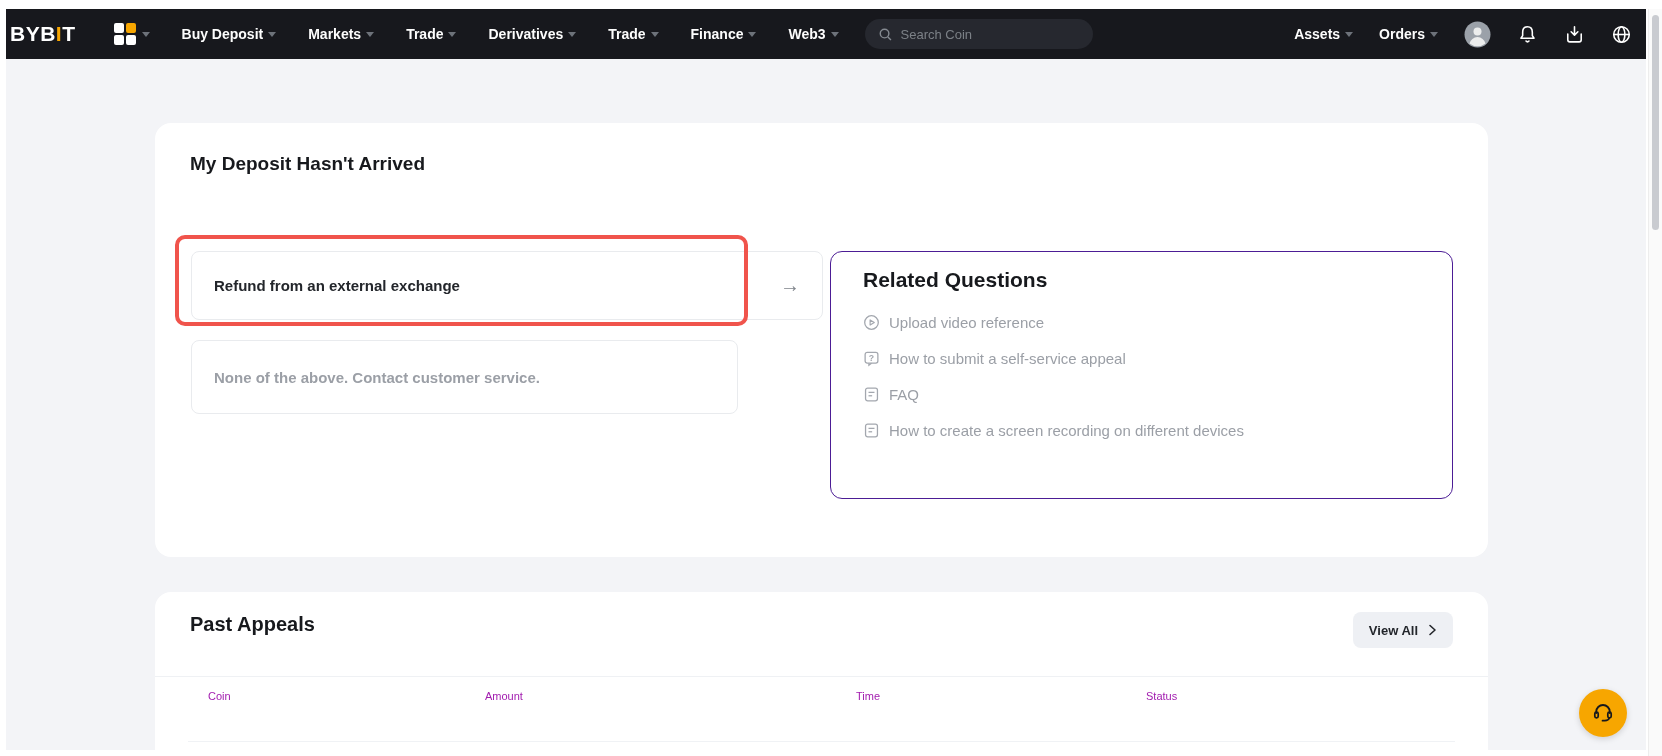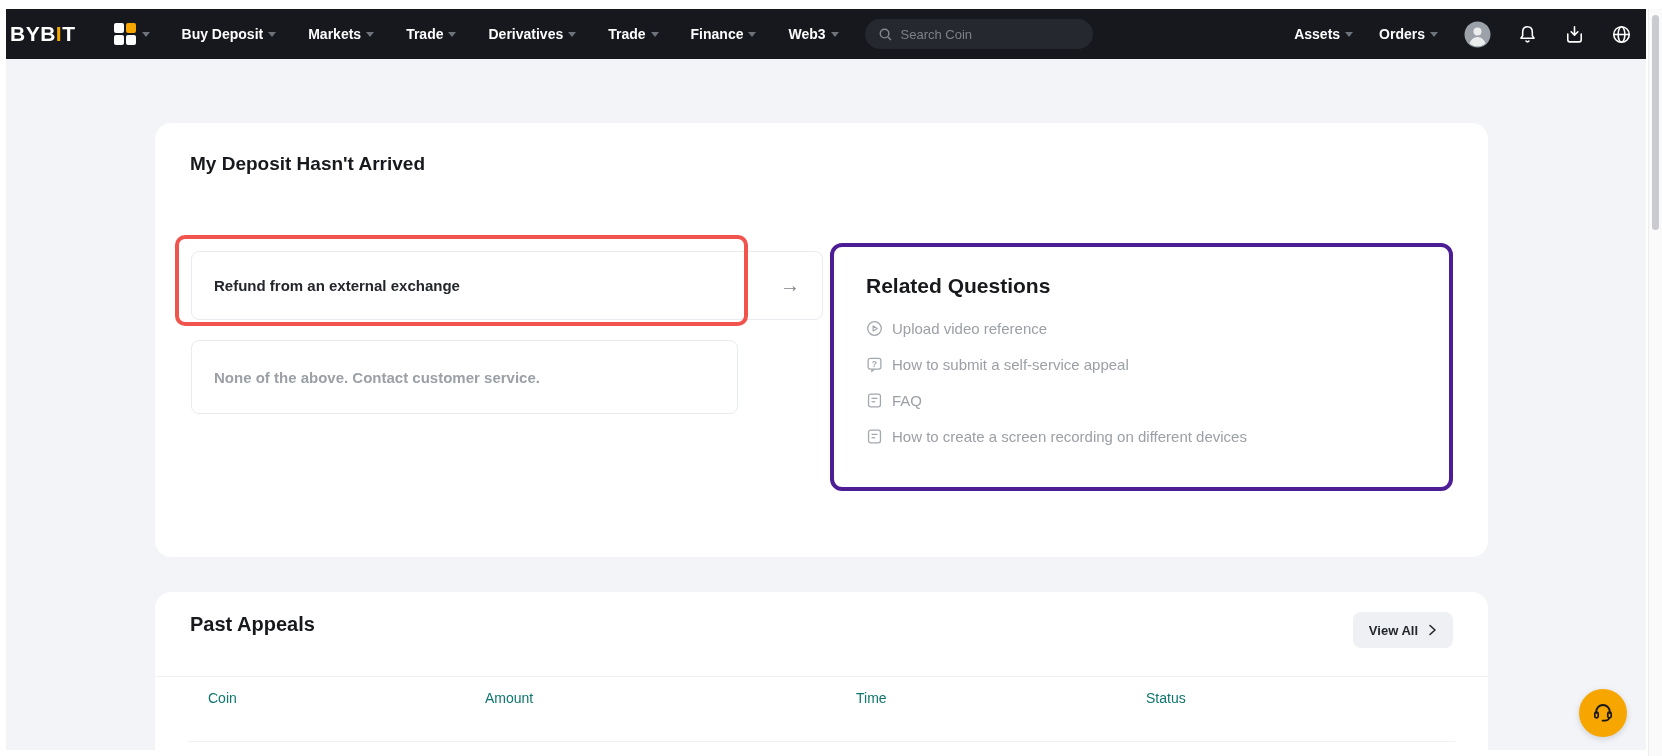--- a/index.html
+++ b/index.html
@@ -41,33 +41,33 @@
 
   .hl-box { position:absolute; left:20px; top:112px; width:573px; height:91px;
     border:4px solid #f0544c; border-radius:10px; pointer-events:none; }
   .option { position:absolute; left:36px; background:#fff; border:1px solid #e9ebee; border-radius:8px;
     display:flex; align-items:center; justify-content:space-between; padding:0 22px;
     font-size:15px; font-weight:700; cursor:pointer; }
   .option1 { top:128px; width:632px; height:69px; color:#23262b; }
   .option2 { top:217px; width:547px; height:74px; color:#9b9fa6; }
   .opt-arrow { font-size:20px; color:#7e838a; font-weight:400; }
 
-  .rq-panel { position:absolute; left:675px; top:120px; width:623px; height:248px;
-    border:4px solid #4c1d95; border-radius:12px; padding:27px 32px; background:#fff; }
+  .rq-panel { position:absolute; left:675px; top:128px; width:623px; height:248px;
+    border:1px solid #4c1d95; border-radius:12px; padding:16px 32px; background:#fff; }
   .rq-title { font-size:21px; font-weight:700; color:#17191d; margin-bottom:22px; }
   .rq-item { display:flex; align-items:center; gap:9px; color:#9b9fa6; font-size:15px;
     margin-bottom:19px; cursor:pointer; }
   .rq-item svg { flex:none; }
 
   .pa-title { position:absolute; left:35px; top:21px; font-size:20px; font-weight:700; color:#17191d; }
   .viewall { position:absolute; right:35px; top:20px; height:36px; padding:0 16px;
     background:#eef0f4; border-radius:8px; border:none; display:flex; align-items:center; gap:9px;
     font-size:13px; font-weight:700; color:#23262b; cursor:pointer; font-family:inherit; }
   .divider-full { position:absolute; left:0; right:0; top:84px; height:1px; background:#eff1f4; }
-  .th { position:absolute; top:98px; font-size:14px; color:#0f766e; }
+  .th { position:absolute; top:98px; font-size:11px; color:#a21caf; }
   .th-coin { left:53px; } .th-amount { left:330px; } .th-time { left:701px; } .th-status { left:991px; }
   .divider-inset { position:absolute; left:33px; right:33px; top:149px; height:1px; background:#f0f2f5; }
 
   
   .chat-fab { position:absolute; left:1579px; top:689px; width:48px; height:48px; border-radius:50%;
     background:#f7a600; display:flex; align-items:center; justify-content:center; cursor:pointer;
     box-shadow:0 2px 6px rgba(0,0,0,.15); }
 
   
   .scrollbar { position:absolute; right:0; top:9px; bottom:0; width:14px; background:#fafafa;

